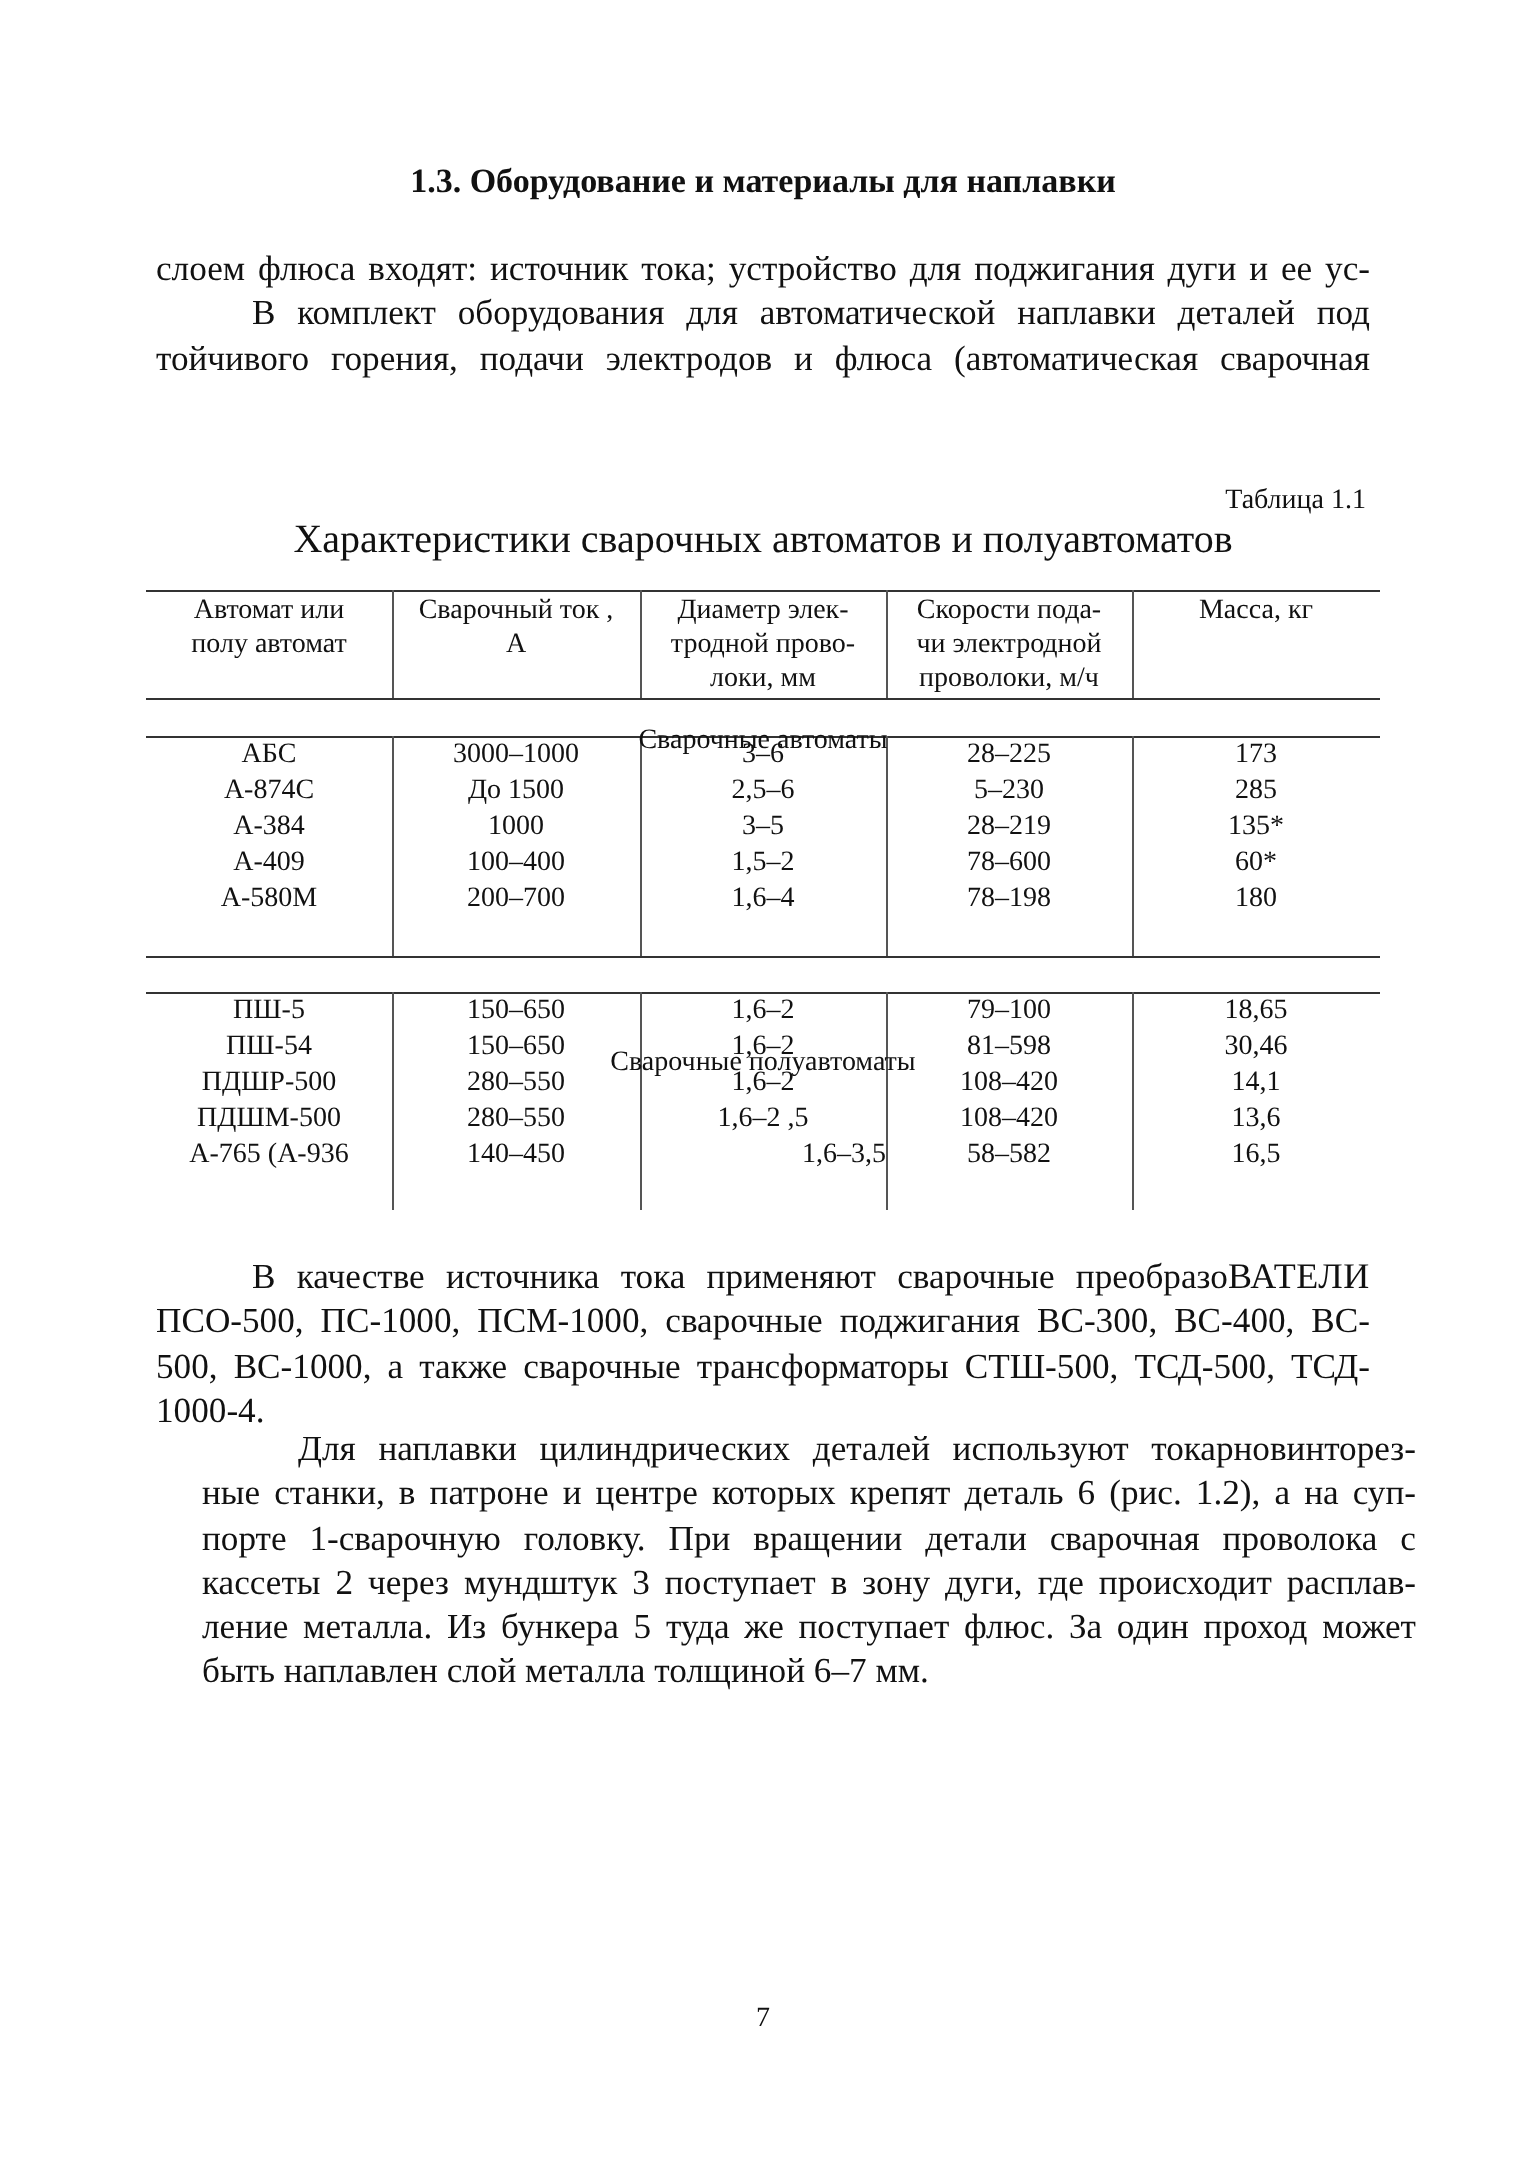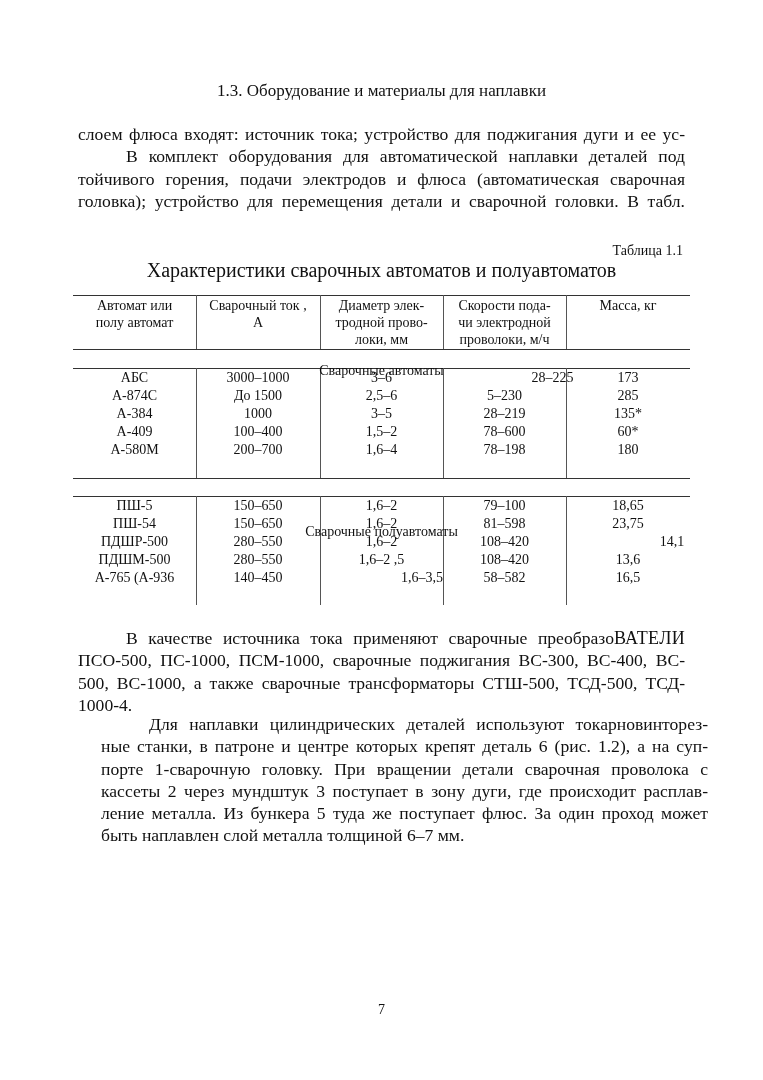--- a/index.html
+++ b/index.html
@@ -19,21 +19,21 @@
       position: absolute;
       left: 0; top: 0;
       width: 763px; height: 1080px;
     }
     .heading {
       position: absolute;
       top: 81px;
       left: 0;
       width: 763px;
       text-align: center;
-      font-weight: normal;
+      font-weight: bold;
       font-size: 17px;
       line-height: 20px;
     }
     .para {
       position: absolute;
       left: 78px;
       width: 607px;
       font-size: 17.6px;
       line-height: 22.3px;
       text-align: justify;
@@ -119,21 +119,20 @@
 <body>
 
 <div class="page">
 
   <div class="heading">1.3. Оборудование и материалы для наплавки</div>
 
   <div class="para" style="top:123px;">
     <span class="line">слоем флюса входят: источник тока; устройство для поджигания дуги и ее ус-</span>
     <span class="line indent">В комплект оборудования для автоматической наплавки деталей под</span>
     <span class="line">тойчивого горения, подачи электродов и флюса (автоматическая сварочная</span>
-    <span class="line">головка); устройство для перемещения детали и сварочной головки. В табл.</span>
   </div>
 
   <div class="table-label">Таблица 1.1</div>
   <div class="table-caption">Характеристики сварочных автоматов и полуавтоматов</div>
 
   <div class="tbl">
 
     <div class="hline" style="top:0px;"></div>
     <div class="hline" style="top:54px;"></div>
     <div class="hline" style="top:73px;"></div>
@@ -176,21 +175,21 @@
     <div class="hdr-cell" style="left:493px; width:124px;">
       <div>Масса, кг</div>
     </div>
 
     <div class="section-title" style="top:55px;margin-top:12px;">Сварочные автоматы</div>
 
     <div style="position:absolute; top:74px; left:0; width:617px; height:18px;">
       <div class="cell" style="left:0; width:123px;">АБС</div>
       <div class="cell" style="left:123px; width:124px;">3000–1000</div>
       <div class="cell" style="left:247px; width:123px;">3–6</div>
-      <div class="cell" style="left:370px; width:123px;padding-left:48px;">28–225</div>
+      <div class="cell" style="left:370px; width:123px;">28–225</div>
       <div class="cell" style="left:493px; width:124px;">173</div>
     </div>
     <div style="position:absolute; top:92px; left:0; width:617px; height:18px;">
       <div class="cell" style="left:0; width:123px;">А-874С</div>
       <div class="cell" style="left:123px; width:124px;">До 1500</div>
       <div class="cell" style="left:247px; width:123px;">2,5–6</div>
       <div class="cell" style="left:370px; width:123px;">5–230</div>
       <div class="cell" style="left:493px; width:124px;">285</div>
     </div>
     <div style="position:absolute; top:110px; left:0; width:617px; height:18px;">
@@ -222,28 +221,28 @@
       <div class="cell" style="left:123px; width:124px;">150–650</div>
       <div class="cell" style="left:247px; width:123px;">1,6–2</div>
       <div class="cell" style="left:370px; width:123px;">79–100</div>
       <div class="cell" style="left:493px; width:124px;">18,65</div>
     </div>
     <div style="position:absolute; top:220px; left:0; width:617px; height:18px;">
       <div class="cell" style="left:0; width:123px;">ПШ-54</div>
       <div class="cell" style="left:123px; width:124px;">150–650</div>
       <div class="cell" style="left:247px; width:123px;">1,6–2</div>
       <div class="cell" style="left:370px; width:123px;">81–598</div>
-      <div class="cell" style="left:493px; width:124px;">23,75</div>
+      <div class="cell" style="left:493px; width:124px;">30,46</div>
     </div>
     <div style="position:absolute; top:238px; left:0; width:617px; height:18px;">
       <div class="cell" style="left:0; width:123px;">ПДШР-500</div>
       <div class="cell" style="left:123px; width:124px;">280–550</div>
       <div class="cell" style="left:247px; width:123px;">1,6–2</div>
       <div class="cell" style="left:370px; width:123px;">108–420</div>
-      <div class="cell" style="left:493px; width:124px;padding-left:44px;">14,1</div>
+      <div class="cell" style="left:493px; width:124px;">14,1</div>
     </div>
     <div style="position:absolute; top:256px; left:0; width:617px; height:18px;">
       <div class="cell" style="left:0; width:123px;">ПДШМ-500</div>
       <div class="cell" style="left:123px; width:124px;">280–550</div>
       <div class="cell" style="left:247px; width:123px;">1,6–2 ,5</div>
       <div class="cell" style="left:370px; width:123px;">108–420</div>
       <div class="cell" style="left:493px; width:124px;">13,6</div>
     </div>
     <div style="position:absolute; top:274px; left:0; width:617px; height:18px;">
       <div class="cell" style="left:0; width:123px;">А-765 (А-936</div>

